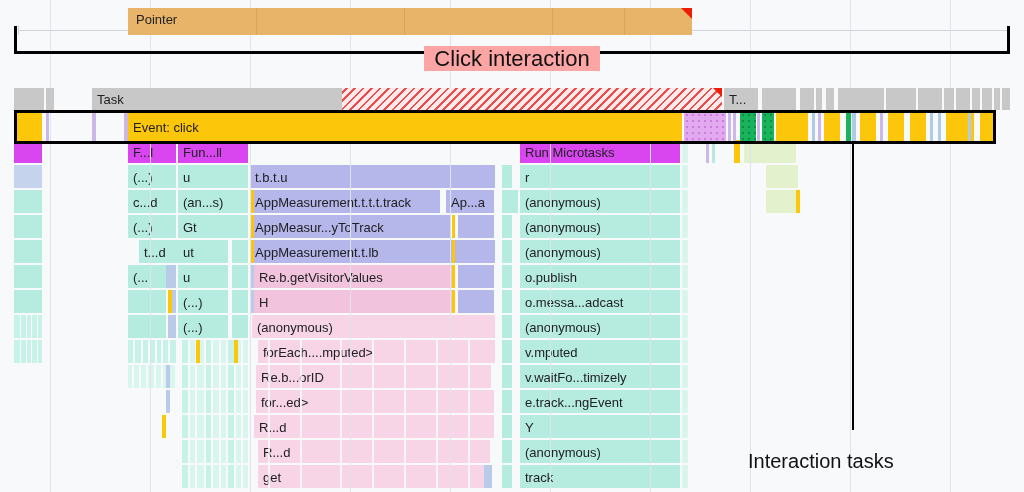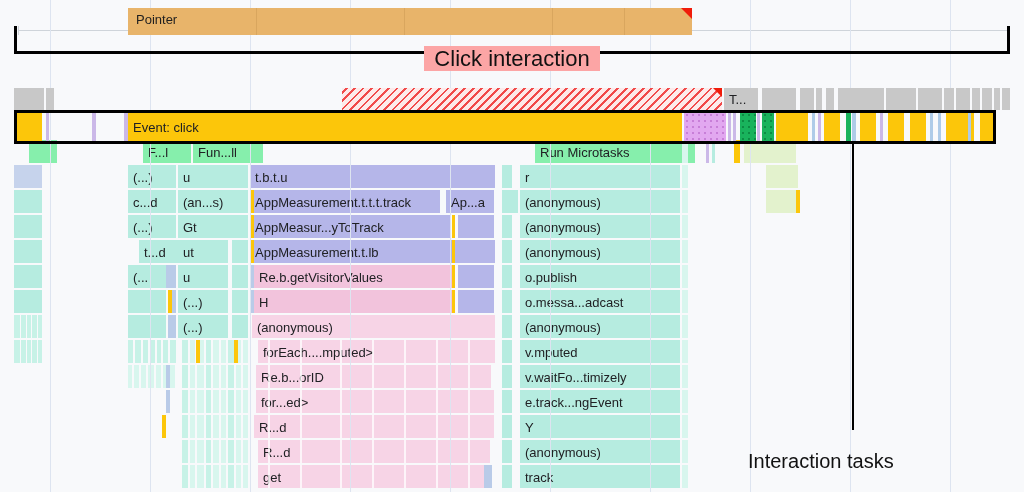--- a/index.html
+++ b/index.html
@@ -85,21 +85,21 @@
   .ev-green-dot{
     background:#19b35c;
     background-image:radial-gradient(circle,#0d8c44 1px,transparent 1.2px);
     background-size:6px 6px;
   }
   .ev-lilac{background:#cbb8e8;}
   .ev-blue{background:#aecbe8;}
 
   
   .row{position:absolute;left:0;right:0;height:25px;}
-  .c-yellow{background:#86efac;margin-left:15px;}
+  .c-yellow{background:#d946ef;}
   .c-teal{background:#b6ece0;}
   .c-teal2{background:#c7f2e7;}
   .c-teal3{background:#d8f6ee;}
   .c-purple{background:#b5b6e9;}
   .c-pink{background:#f2c3dc;}
   .c-pink2{background:#f7d4e6;}
   .c-blue{background:#c6d3ec;}
   .c-blueL{background:#b9cbe8;}
   .c-greenL{background:#e3f2cd;}
   .c-orange{background:#fcc60a;}
@@ -137,20 +137,23 @@
   </div>
 
   <div class="callout-top"></div>
   <div class="callout-top-label">
     <span>Click interaction</span>
   </div>
 
   <div class="track task-row">
     <div class="blk task-gray" style="left:14px;top:0;width:30px;height:22px"></div>
     <div class="blk task-gray" style="left:46px;top:0;width:8px;height:22px"></div>
+    <div class="blk task-gray" style="left:92px;top:0;width:250px;height:22px">
+      <span class="lbl">Task</span>
+    </div>
     <div class="blk task-striped" style="left:342px;top:0;width:380px;height:22px">
       <div class="task-warn"></div>
     </div>
     <div class="blk task-gray" style="left:724px;top:0;width:34px;height:22px">
       <span class="lbl">T...</span>
     </div>
     <div id="task-ticks">
         <div class="blk task-gray" style="left: 762px; top: 0px; width: 34px; height: 22px;"></div>
         <div class="blk task-gray" style="left: 800px; top: 0px; width: 14px; height: 22px;"></div>
         <div class="blk task-gray" style="left: 816px; top: 0px; width: 6px; height: 22px;"></div>

